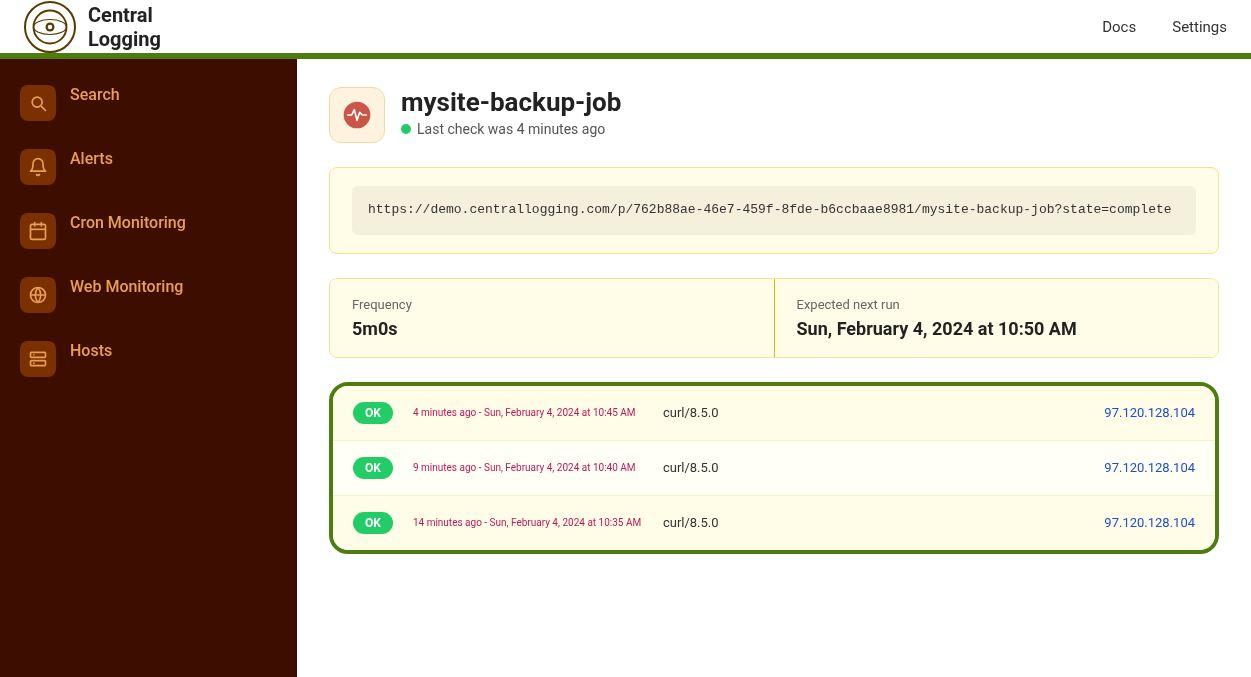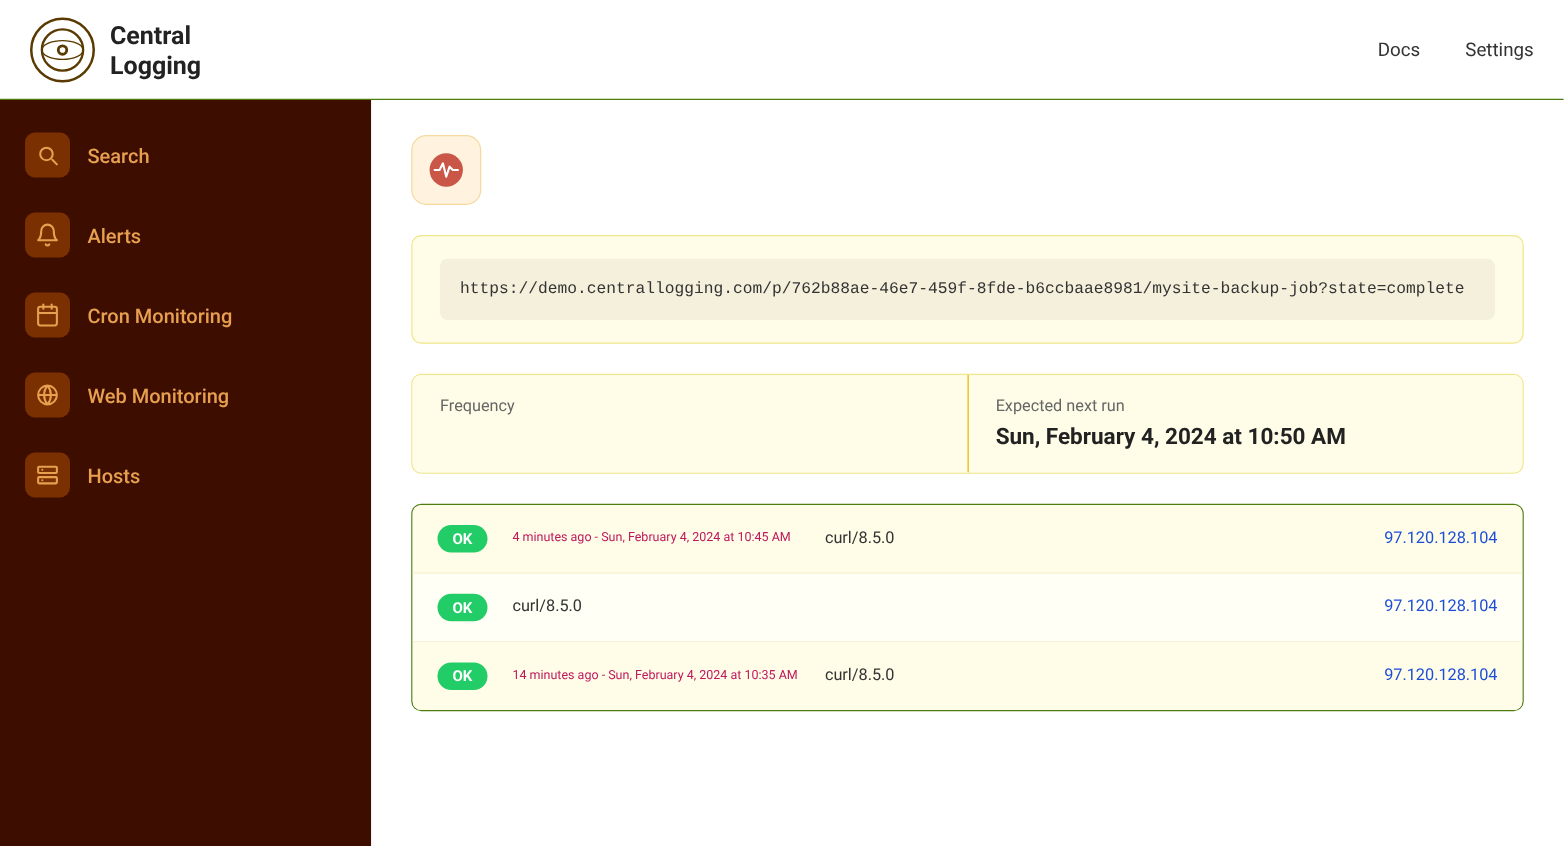--- a/index.html
+++ b/index.html
@@ -1,21 +1,21 @@
 <!DOCTYPE html>
 <html><head>
   <meta charset="utf-8">
   <style>
     * { box-sizing: border-box; margin: 0; padding: 0; }
     body { font-family: -apple-system, BlinkMacSystemFont, 'Segoe UI', Roboto, sans-serif; display: flex; flex-direction: column; height: 677px; width: 1251px; overflow: hidden; background: #fff; }
 
     
     .topnav {
       display: flex; align-items: center; justify-content: space-between;
-      padding: 15px 24px; height: 80px; border-bottom: 1px solid #4d7c0f;
+      padding: 15px 24px; height: 59px; border-bottom: 6px solid #4d7c0f;
       background: #fff;
     }
     .logo { display: flex; align-items: center; gap: 12px; cursor: pointer; }
     .logo-icon {
       width: 52px; height: 52px; border-radius: 50%; border: 2px solid #5a3a00;
       display: flex; align-items: center; justify-content: center;
       background: #fff;
     }
     .logo-icon svg { width: 36px; height: 36px; }
     .logo-text { font-size: 20px; font-weight: 700; color: #222; line-height: 1.2; }
@@ -24,21 +24,21 @@
 
     
     .main-layout { display: flex; flex: 1; overflow: hidden; }
 
     
     .sidebar {
       width: 297px; background: #3d0e00; flex-shrink: 0;
       display: flex; flex-direction: column; padding: 12px 0;
     }
     .sidebar-item {
-      display: flex; align-items: center; gap: 14px;
+      display: flex; gap: 14px;
       padding: 14px 20px; cursor: pointer; color: #e8a050;
       font-size: 16px; font-weight: 500;
     }
     .sidebar-icon {
       width: 36px; height: 36px; border-radius: 8px;
       background: #7a3000; display: flex; align-items: center; justify-content: center;
       flex-shrink: 0;
     }
     .sidebar-icon svg { width: 20px; height: 20px; fill: #e8a050; }
 
@@ -75,21 +75,21 @@
     }
 
     
     .stats-row { display: flex; gap: 0; margin-bottom: 24px; border: 1px solid #f0e68c; border-radius: 8px; overflow: hidden; }
     .stat-card { flex: 1; padding: 18px 22px; background: #fffde7; }
     .stat-card + .stat-card { border-left: 1px solid #eab308; }
     .stat-label { font-size: 13px; color: #666; margin-bottom: 6px; }
     .stat-value { font-size: 18px; font-weight: 700; color: #222; }
 
     
-    .log-table { border: 1px solid #4d7c0f; border-radius: 8px; overflow: hidden; }
+    .log-table { border: 4px solid #4d7c0f; border-radius: 19px; overflow: hidden; }
     .log-row {
       display: flex; align-items: center; padding: 16px 20px;
       border-bottom: 1px solid #f5f0cc; background: #fffde7; gap: 20px;
     }
     .log-row:last-child { border-bottom: none; }
     .log-row:nth-child(even) { background: #fffff5; }
     .ok-badge {
       background: #22cc66; color: #fff; font-size: 12px; font-weight: 700;
       padding: 4px 12px; border-radius: 20px; flex-shrink: 0;
     }
@@ -181,45 +181,54 @@
   <main class="content">
 
     <div class="page-header">
       <div class="page-header-icon">
         <svg viewBox="0 0 48 48" xmlns="http://www.w3.org/2000/svg">
           <circle cx="24" cy="24" r="22" fill="#fff3e0"></circle>
           <circle cx="24" cy="24" r="20" fill="#c0392b" opacity="0.85"></circle>
           <polyline points="10,24 16,24 20,16 24,32 28,20 32,24 38,24" fill="none" stroke="#fff" stroke-width="2.5" stroke-linecap="round" stroke-linejoin="round"></polyline>
         </svg>
       </div>
+      <div class="page-header-info">
+        <span class="page-title">mysite-backup-job</span>
+        <div class="page-subtitle">
+          <div class="status-dot"></div>
+          <span>Last check was 4 minutes ago</span>
+        </div>
+      </div>
     </div>
 
     <div class="info-box">
       <div class="info-box-url">https://demo.centrallogging.com/p/762b88ae-46e7-459f-8fde-b6ccbaae8981/mysite-backup-job?state=complete</div>
     </div>
 
     <div class="stats-row">
       <div class="stat-card">
         <div class="stat-label">Frequency</div>
+        <div class="stat-value">5m0s</div>
       </div>
       <div class="stat-card">
         <div class="stat-label">Expected next run</div>
         <div class="stat-value">Sun, February 4, 2024 at 10:50 AM</div>
       </div>
     </div>
 
     <div class="log-table" id="log-table">
     <div class="log-row">
       <span class="ok-badge">OK</span>
       <span class="log-time">4 minutes ago - Sun, February 4, 2024 at 10:45 AM</span>
       <span class="log-agent">curl/8.5.0</span>
       <span class="log-ip">97.120.128.104</span>
     </div>
         <div class="log-row">
       <span class="ok-badge">OK</span>
+      <span class="log-time">9 minutes ago - Sun, February 4, 2024 at 10:40 AM</span>
       <span class="log-agent">curl/8.5.0</span>
       <span class="log-ip">97.120.128.104</span>
     </div>
         <div class="log-row">
       <span class="ok-badge">OK</span>
       <span class="log-time">14 minutes ago - Sun, February 4, 2024 at 10:35 AM</span>
       <span class="log-agent">curl/8.5.0</span>
       <span class="log-ip">97.120.128.104</span>
     </div>
       </div>

